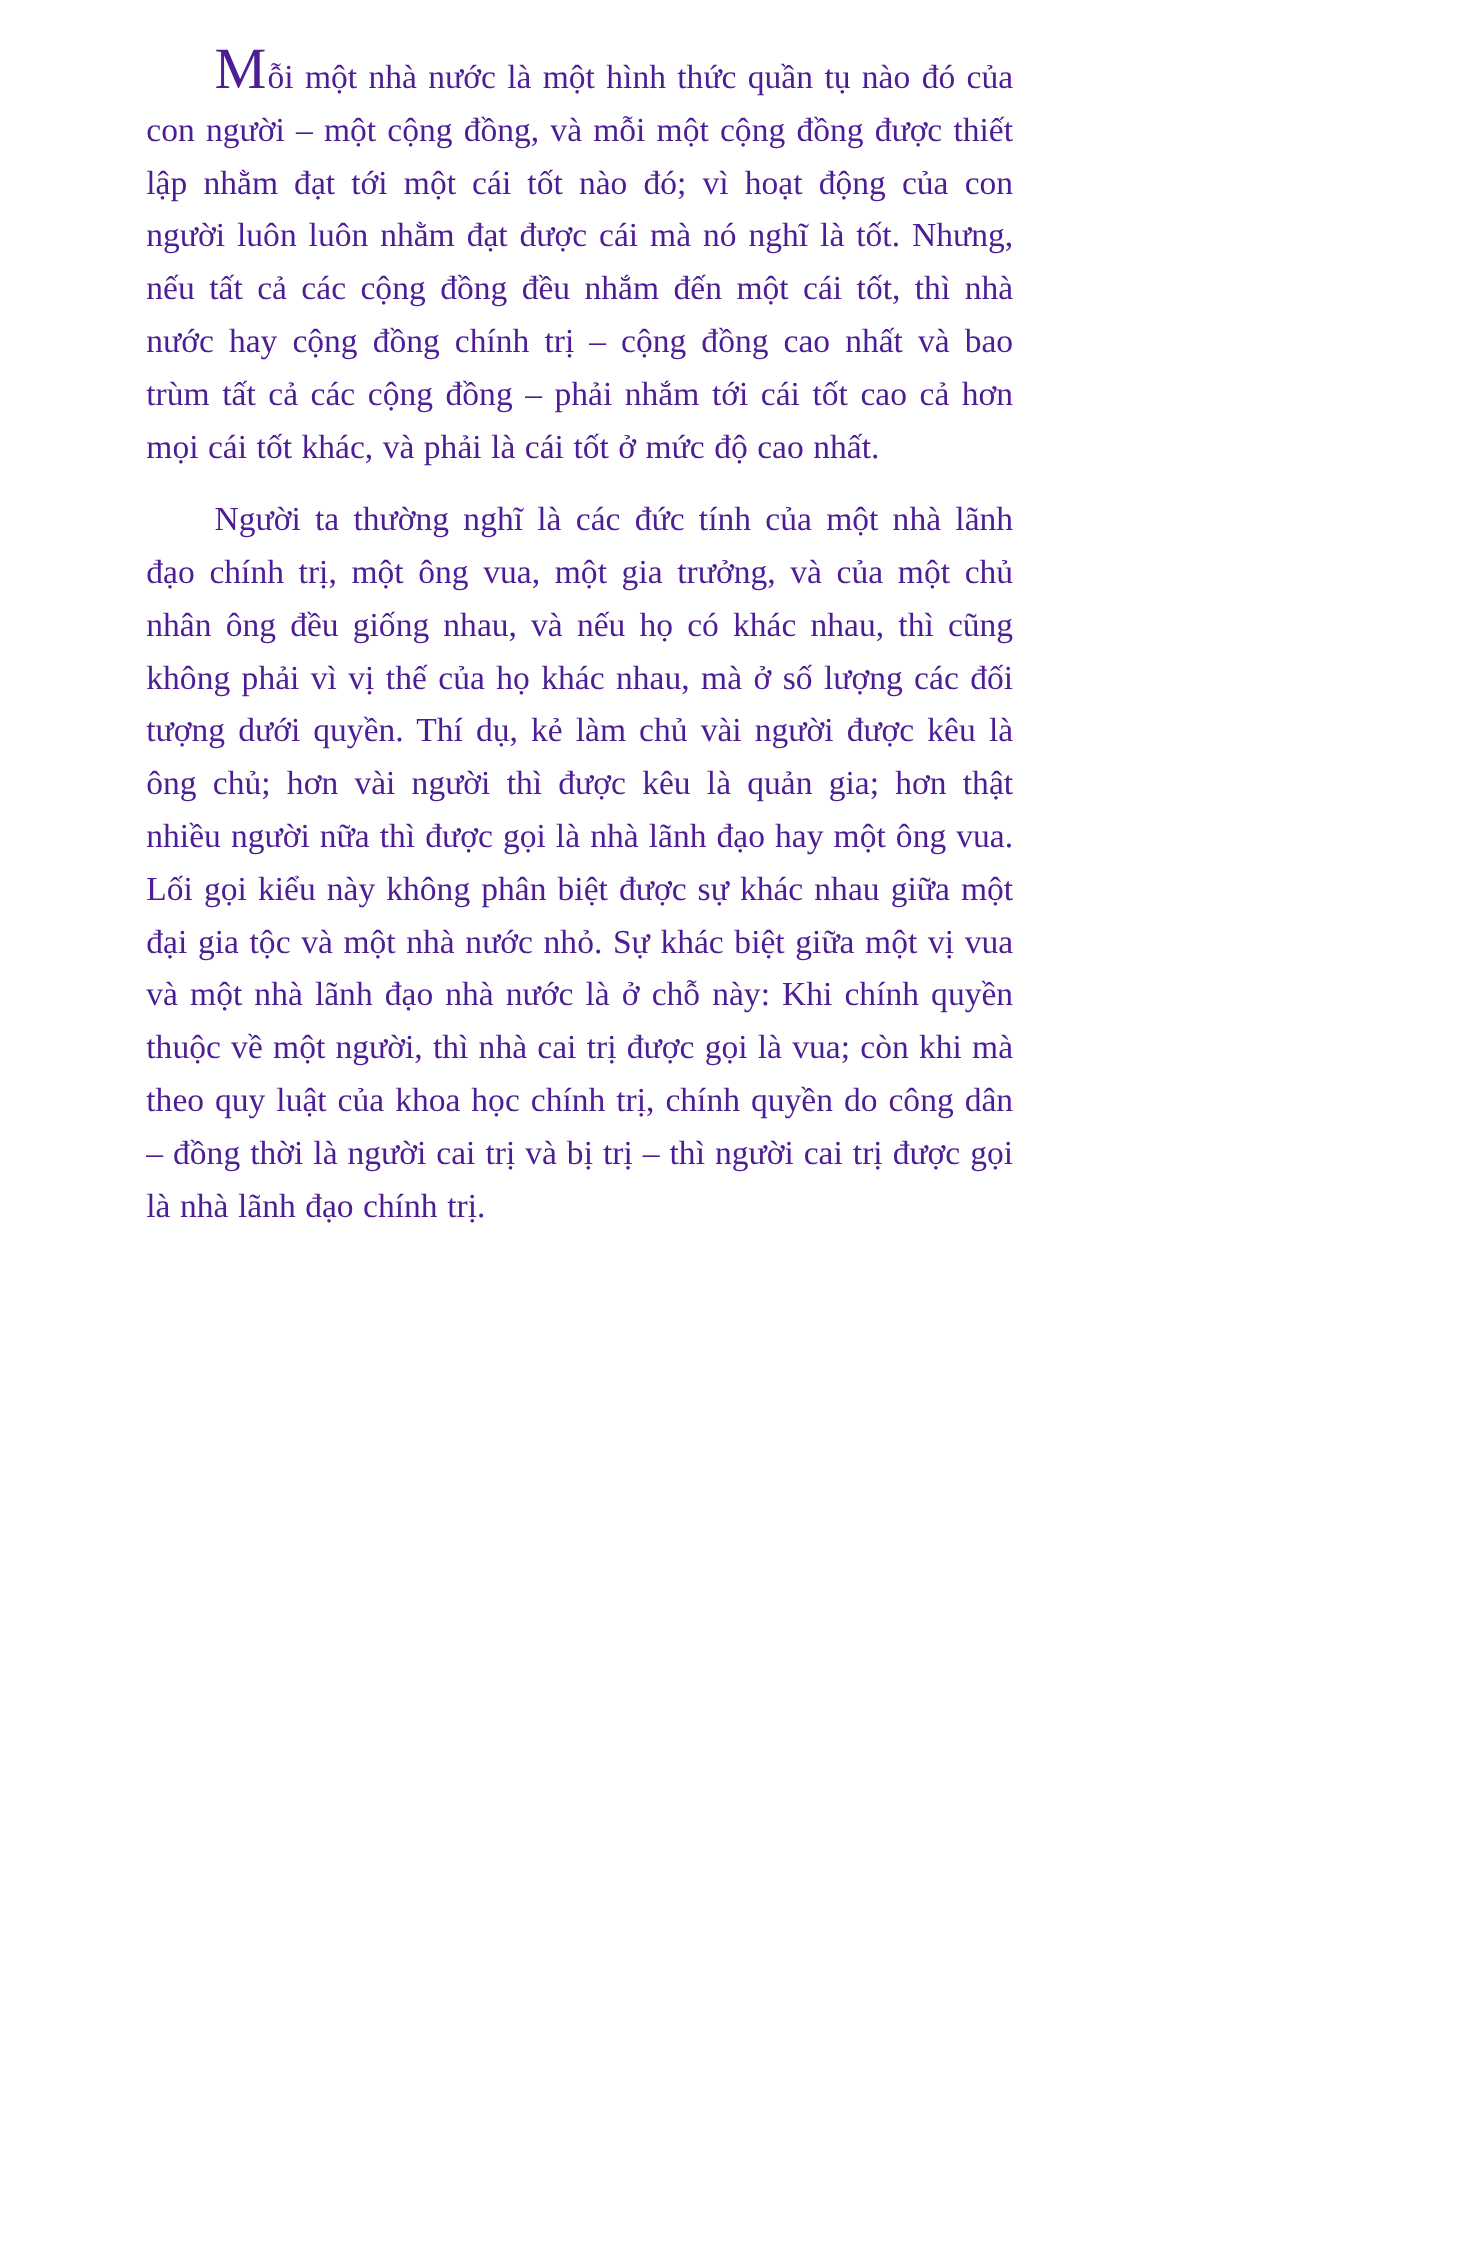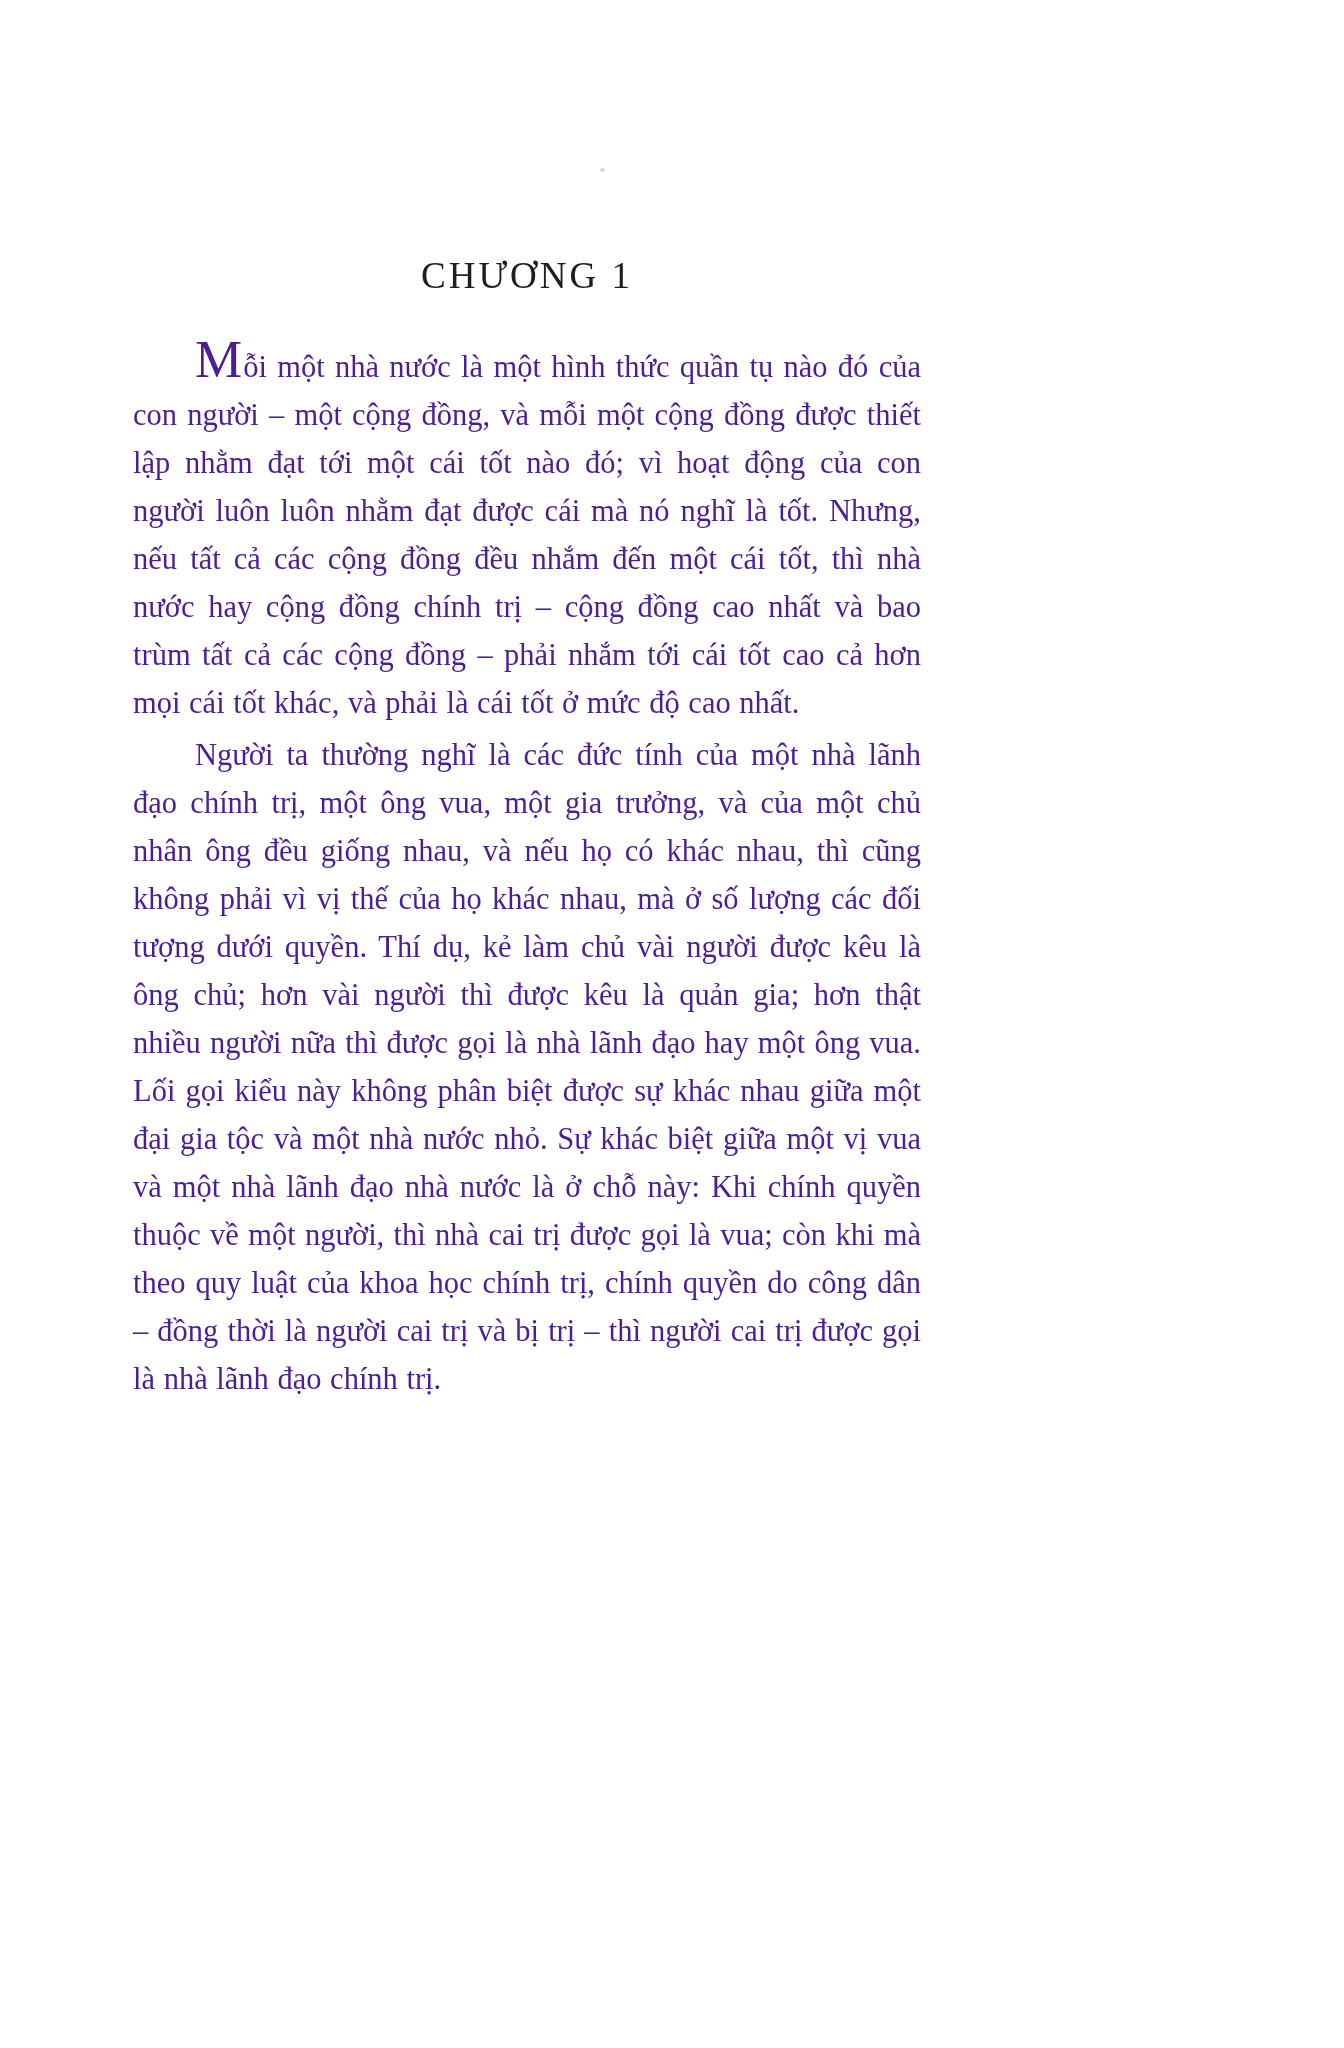--- a/index.html
+++ b/index.html
@@ -51,37 +51,36 @@
     line-height: 48px;
     text-align: justify;
     text-indent: 62px;
     color: #4c1d95;
     word-spacing: 1px;
   }
   .para.first {
     margin-top: 46px;
   }
   .para.second {
-    margin-top: 4px;
+    margin-top: 18px;
   }
   .initial-cap {
     font-size: 53px;
     line-height: 0;
     letter-spacing: 1px;
   }
 </style>
 </head>
 <body>
 
 <div class="page">
 
   <div class="scan-speck"></div>
 
   <div class="text-block">
 
-    <h1 class="chapter-title">CHƯƠNG 1</h1>
 
     <p class="para first"><span class="initial-cap">M</span><span>ỗi một nhà nước là một hình thức quần tụ nào đó của con người – một cộng đồng, và mỗi một cộng đồng được thiết lập nhằm đạt tới một cái tốt nào đó; vì hoạt động của con người luôn luôn nhằm đạt được cái mà nó nghĩ là tốt. Nhưng, nếu tất cả các cộng đồng đều nhắm đến một cái tốt, thì nhà nước hay cộng đồng chính trị – cộng đồng cao nhất và bao trùm tất cả các cộng đồng – phải nhắm tới cái tốt cao cả hơn mọi cái tốt khác, và phải là cái tốt ở mức độ cao nhất.</span></p>
 
     <p class="para second"><span>Người ta thường nghĩ là các đức tính của một nhà lãnh đạo chính trị, một ông vua, một gia trưởng, và của một chủ nhân ông đều giống nhau, và nếu họ có khác nhau, thì cũng không phải vì vị thế của họ khác nhau, mà ở số lượng các đối tượng dưới quyền. Thí dụ, kẻ làm chủ vài người được kêu là ông chủ; hơn vài người thì được kêu là quản gia; hơn thật nhiều người nữa thì được gọi là nhà lãnh đạo hay một ông vua. Lối gọi kiểu này không phân biệt được sự khác nhau giữa một đại gia tộc và một nhà nước nhỏ. Sự khác biệt giữa một vị vua và một nhà lãnh đạo nhà nước là ở chỗ này: Khi chính quyền thuộc về một người, thì nhà cai trị được gọi là vua; còn khi mà theo quy luật của khoa học chính trị, chính quyền do công dân – đồng thời là người cai trị và bị trị – thì người cai trị được gọi là nhà lãnh đạo chính trị.</span></p>
 
   </div>
 </div>
 
 </body></html>

